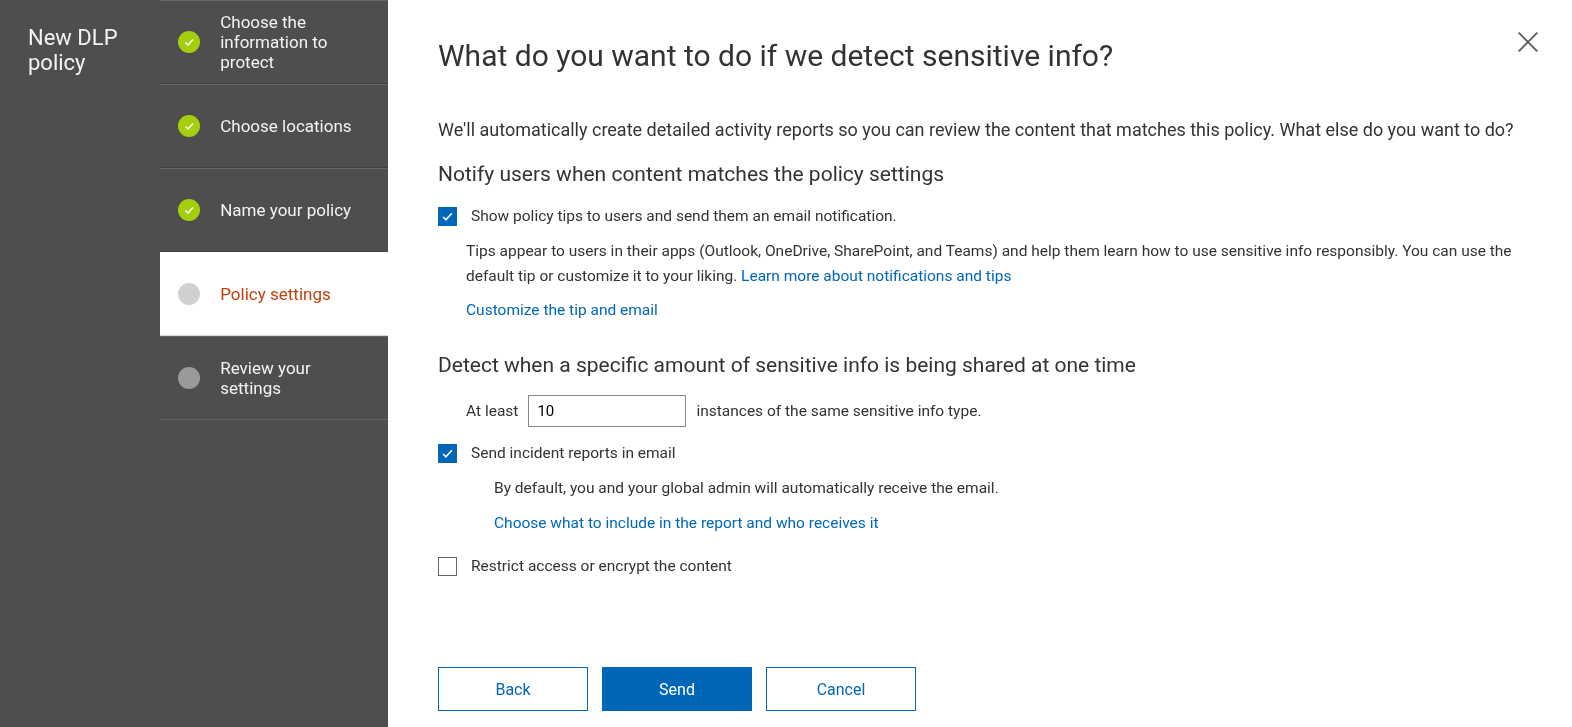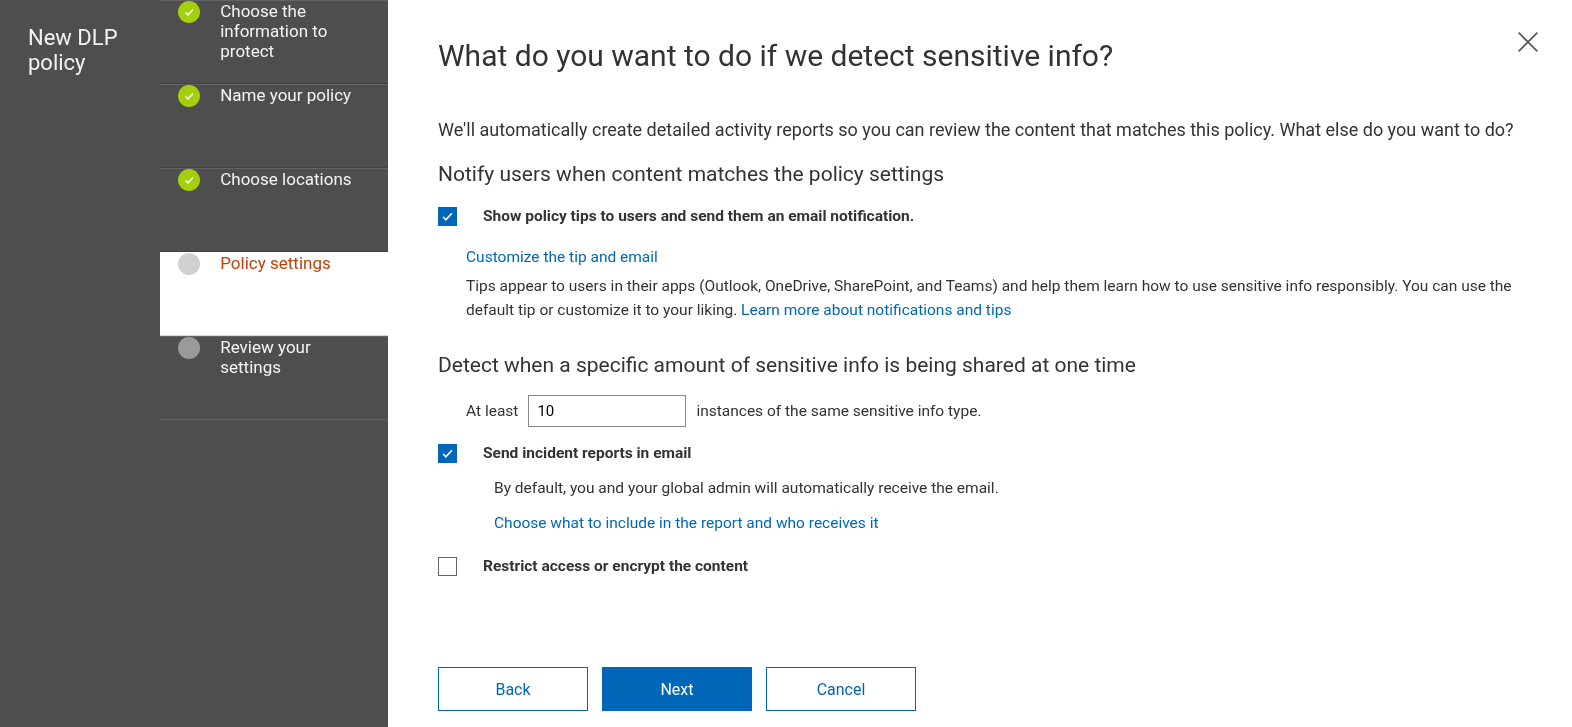--- a/index.html
+++ b/index.html
@@ -23,20 +23,21 @@
     display: flex;
   }
   .rail-title {
     padding: 25px 28px 30px;
     font-size: 22px;
     font-weight: 400;
     color: #f3f3f3;
   }
   .step {
     display: flex;
+    align-items: center;
     gap: 20px;
     padding: 0 18px;
     height: 84px;
     border-top: 1px solid rgba(255,255,255,0.12);
     border-bottom: 1px solid rgba(0,0,0,0.15);
     font-size: 17px;
     color: #f3f3f3;
     cursor: pointer;
   }
   .step:last-of-type { border-bottom: 1px solid rgba(255,255,255,0.12); }
@@ -88,23 +89,22 @@
   h2.section {
     font-size: 21px;
     font-weight: 400;
     color: #333;
     margin-bottom: 18px;
   }
 
   .check-row {
     display: flex;
     align-items: flex-start;
-    gap: 26px;
+    gap: 14px;
     margin-bottom: 6px;
-    font-weight: bold;
   }
   .check-row.sub { }
   .indent      { margin-left: 28px; }
   .indent.sub  { margin-left: 56px; }
   .para {
     font-size: 15.5px;
     line-height: 1.6;
     color: #333;
     margin-bottom: 4px;
   }
@@ -180,29 +180,29 @@
           </svg>
         </span>
         <span>Choose the information to protect</span>
       </div>
       <div class="step">
         <span class="step-icon done">
           <svg viewBox="0 0 24 24" fill="none" stroke="#fff" stroke-width="3">
             <polyline points="5 13 10 18 20 7"></polyline>
           </svg>
         </span>
-        <span>Name your policy</span>
+        <span>Choose locations</span>
       </div>
       <div class="step">
         <span class="step-icon done">
           <svg viewBox="0 0 24 24" fill="none" stroke="#fff" stroke-width="3">
             <polyline points="5 13 10 18 20 7"></polyline>
           </svg>
         </span>
-        <span>Choose locations</span>
+        <span>Name your policy</span>
       </div>
       <div class="step active">
         <span class="step-icon current"></span>
         <span>Policy settings</span>
       </div>
       <div class="step">
         <span class="step-icon pending"></span>
         <span>Review your settings</span>
       </div>
     </div>
@@ -226,25 +226,25 @@
   <div class="check-row">
     <span class="cb checked" id="cb-tips">
       <svg viewBox="0 0 24 24" fill="none" stroke="currentColor" stroke-width="3">
         <polyline points="4 13 9 18 20 6"></polyline>
       </svg>
     </span>
     <span class="para">Show policy tips to users and send them an email notification.</span>
   </div>
 
   <p class="para indent">
+    <span>Tips appear to users in their apps (Outlook, OneDrive, SharePoint, and Teams) and help them learn how to use sensitive info responsibly. You can use the default tip or customize it to your liking. </span><span class="link">Learn more about notifications and tips</span>
+  </p>
+
+  <p class="para indent">
     <span class="link block">Customize the tip and email</span>
-  </p>
-
-  <p class="para indent">
-    <span>Tips appear to users in their apps (Outlook, OneDrive, SharePoint, and Teams) and help them learn how to use sensitive info responsibly. You can use the default tip or customize it to your liking. </span><span class="link">Learn more about notifications and tips</span>
   </p>
 
   <div class="spacer-lg"></div>
 
   <h2 class="section">Detect when a specific amount of sensitive info is being shared at one time</h2>
 
 
   <div class="count-row">
     <span>At least</span>
     <input type="text" value="10" style="">
@@ -268,16 +268,16 @@
 
   <div class="check-row sub">
     <span class="cb" id="cb-restrict">
       
     </span>
     <span class="para">Restrict access or encrypt the content</span>
   </div>
 
   <div class="btnbar">
     <button class="btn">Back</button>
-    <button class="btn primary">Next</button>
+    <button class="btn primary">Send</button>
     <button class="btn">Cancel</button>
   </div>
 </main>
 
 </body></html>

